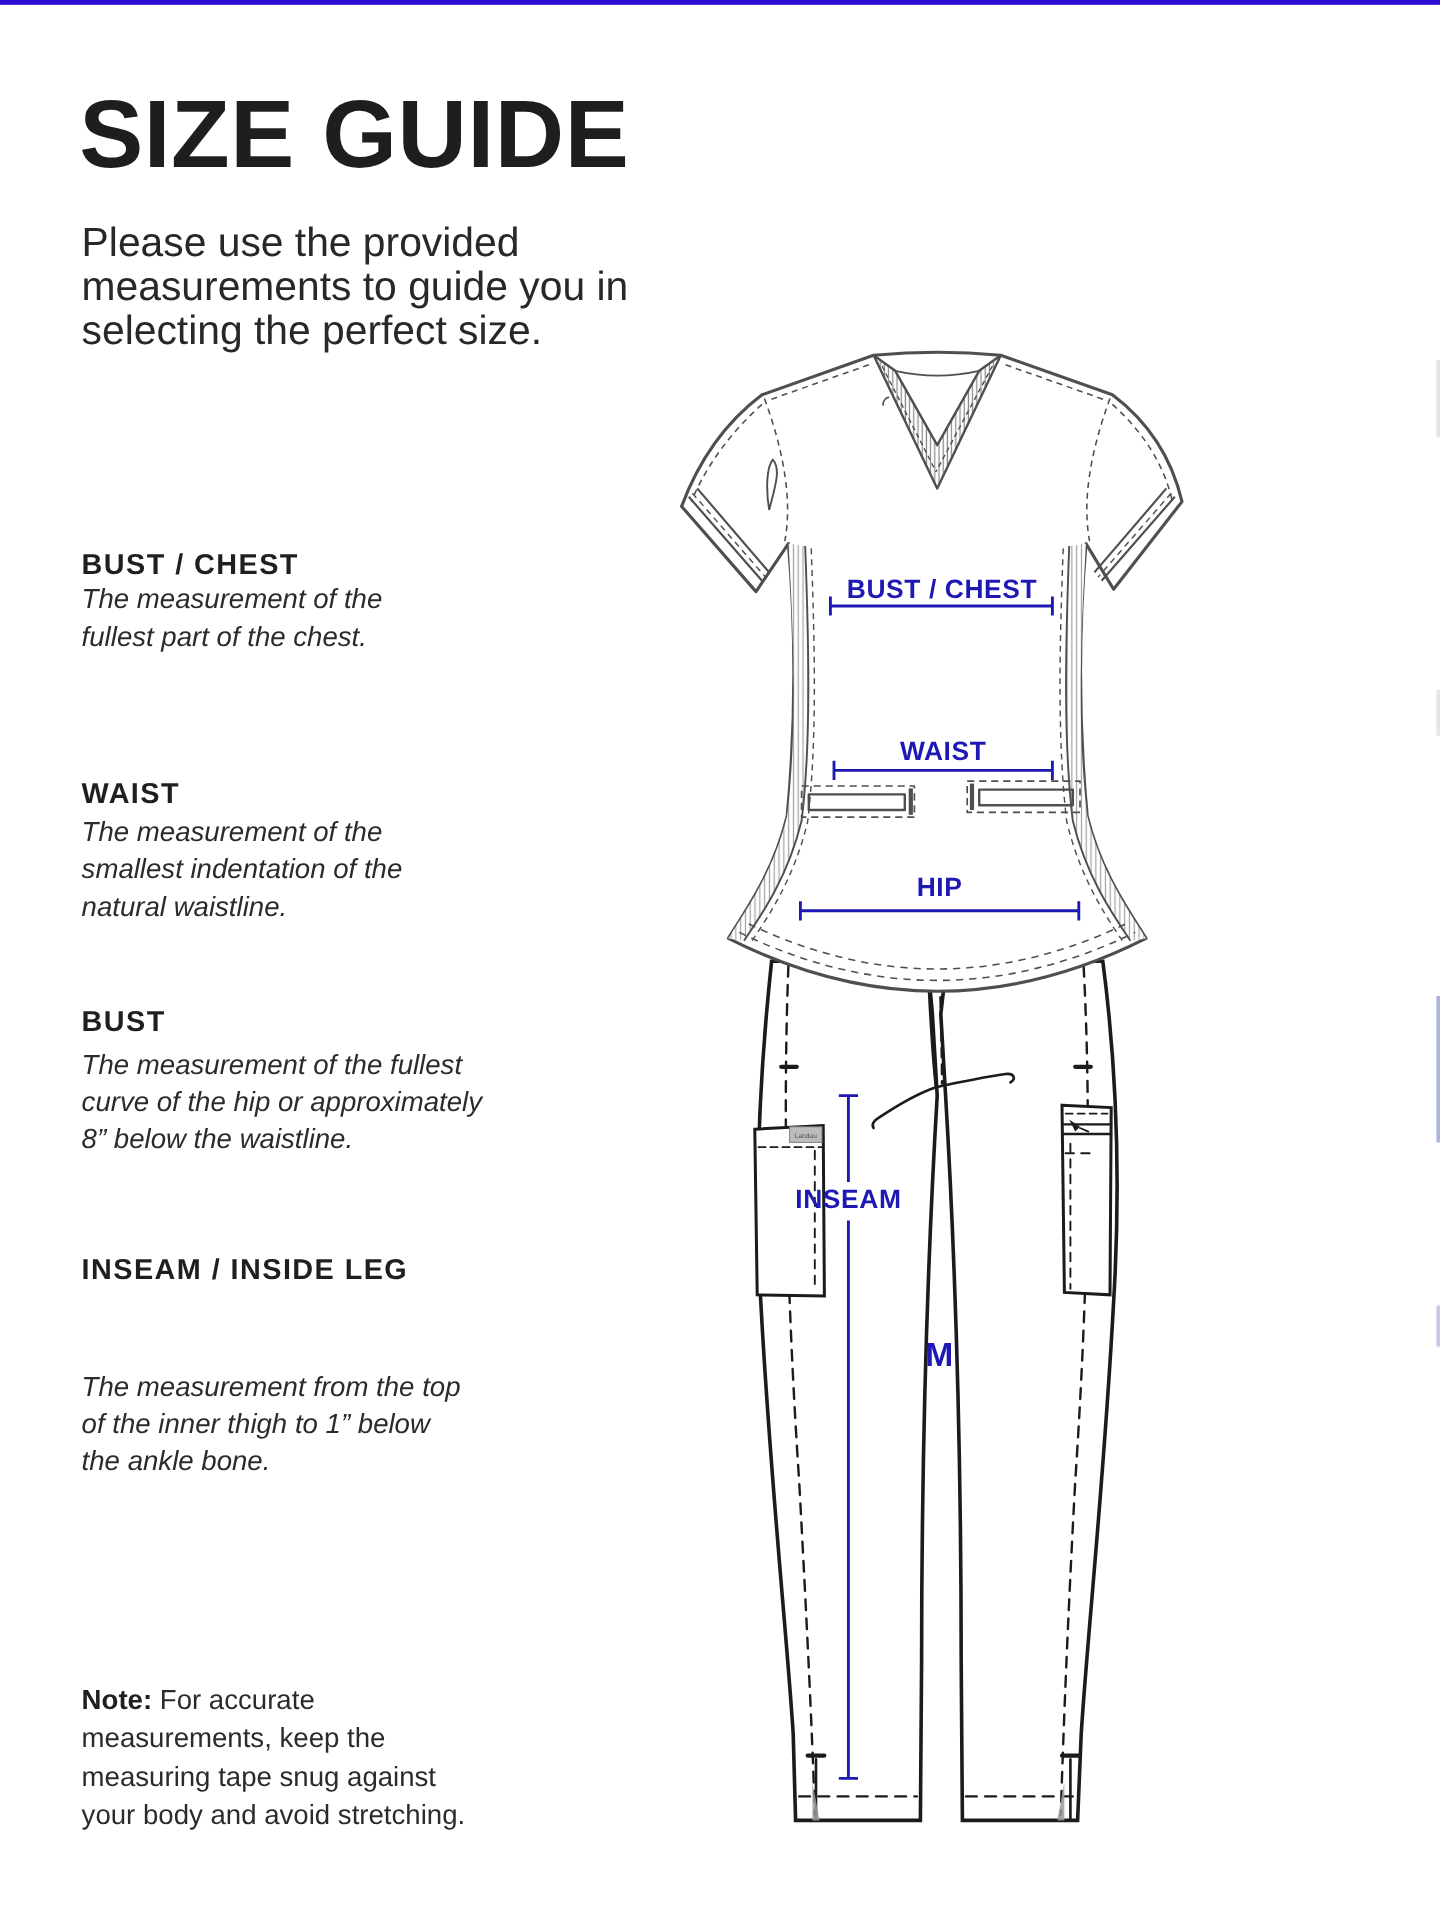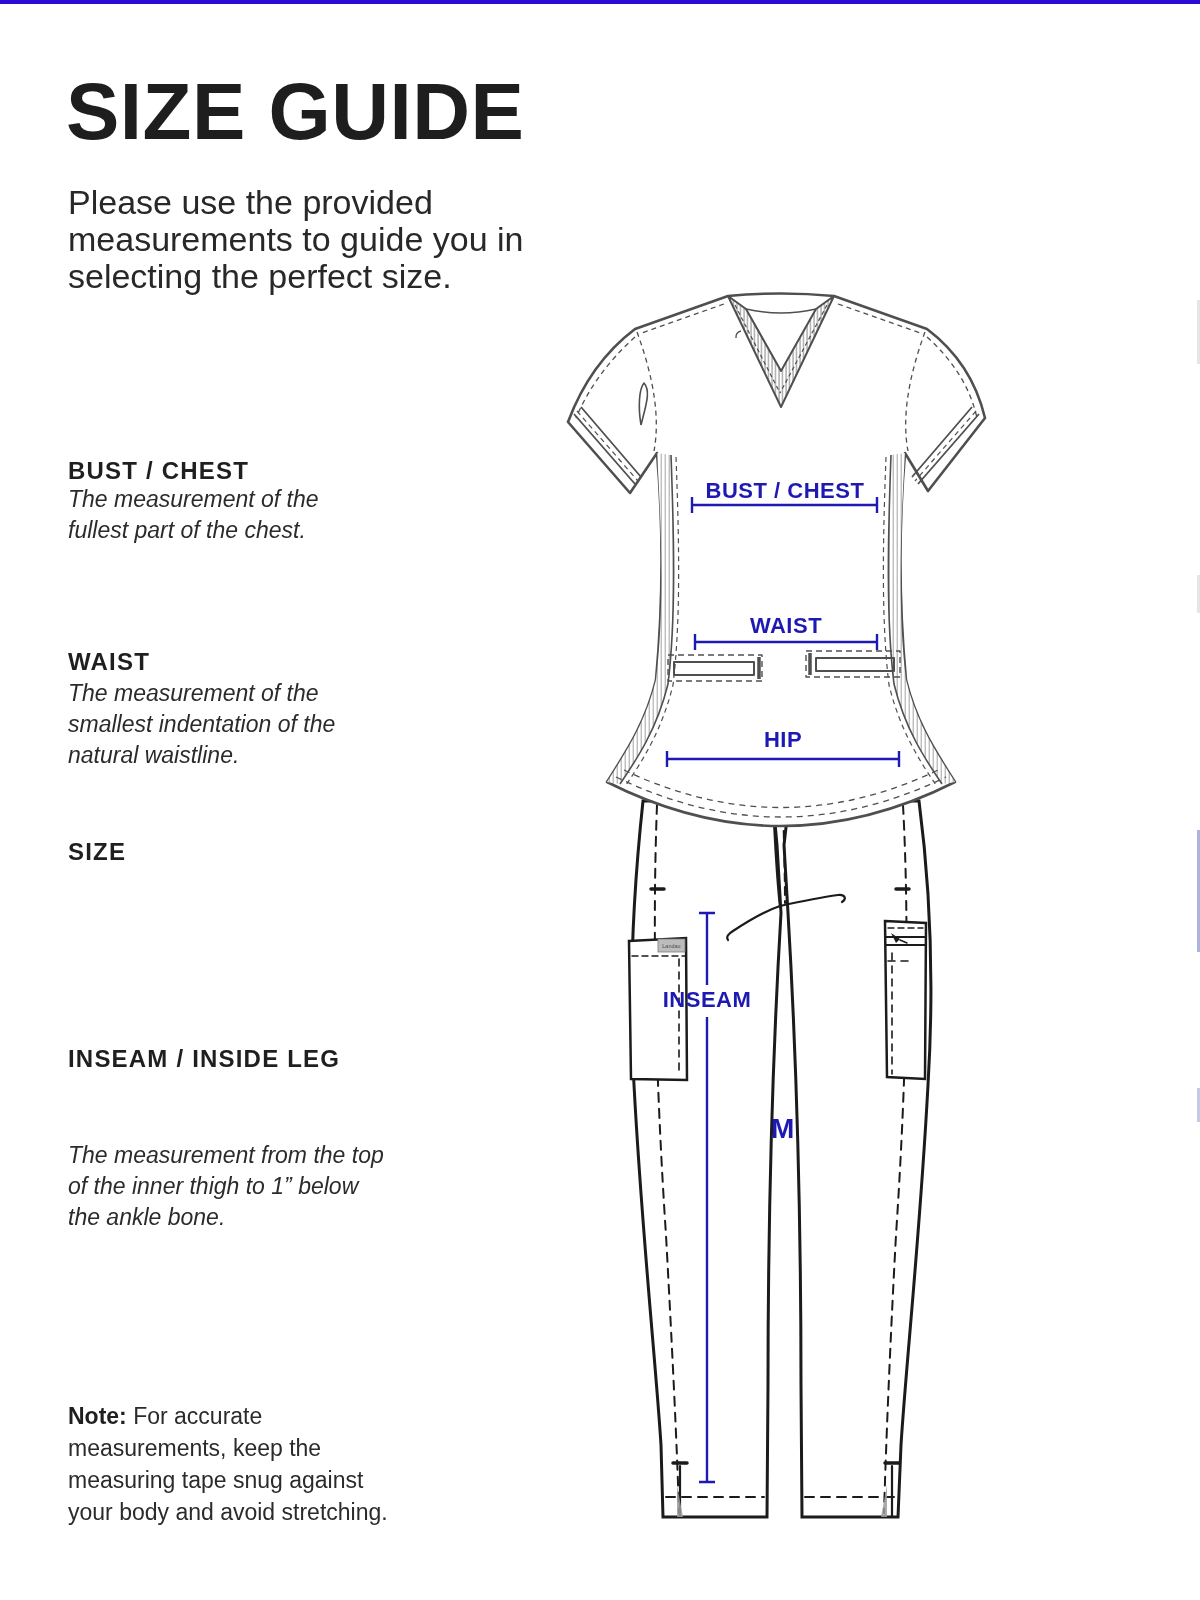--- a/index.html
+++ b/index.html
@@ -28,21 +28,22 @@
   <div id="title" class="abs">SIZE GUIDE</div>
 
   <div id="intro" class="abs">Please use the provided<br>measurements to guide you in<br>selecting the perfect size.</div>
 
   <div class="abs sec-head" style="top:457px">BUST / CHEST</div>
   <div class="abs sec-body" style="top:484px">The measurement of the<br>fullest part of the chest.</div>
 
   <div class="abs sec-head" style="top:648px">WAIST</div>
   <div class="abs sec-body" style="top:678px">The measurement of the<br>smallest indentation of the<br>natural waistline.</div>
 
-  <div class="abs sec-head" style="top:838px">SIZE</div>
+  <div class="abs sec-head" style="top:838px">BUST</div>
+  <div class="abs sec-body" style="top:872px">The measurement of the fullest<br>curve of the hip or approximately<br>8” below the waistline.</div>
 
   <div class="abs sec-head" style="top:1045px">INSEAM / INSIDE LEG</div>
   <div class="abs sec-body" style="top:1140px">The measurement from the top<br>of the inner thigh to 1” below<br>the ankle bone.</div>
 
   <div id="note" class="abs">
     <b>Note:</b>
     <span>For accurate<br>measurements, keep the<br>measuring tape snug against<br>your body and avoid stretching.</span>
   </div>
 
   <svg id="diagram-svg" class="abs" width="460" height="1245" viewBox="0 0 460 1245">

